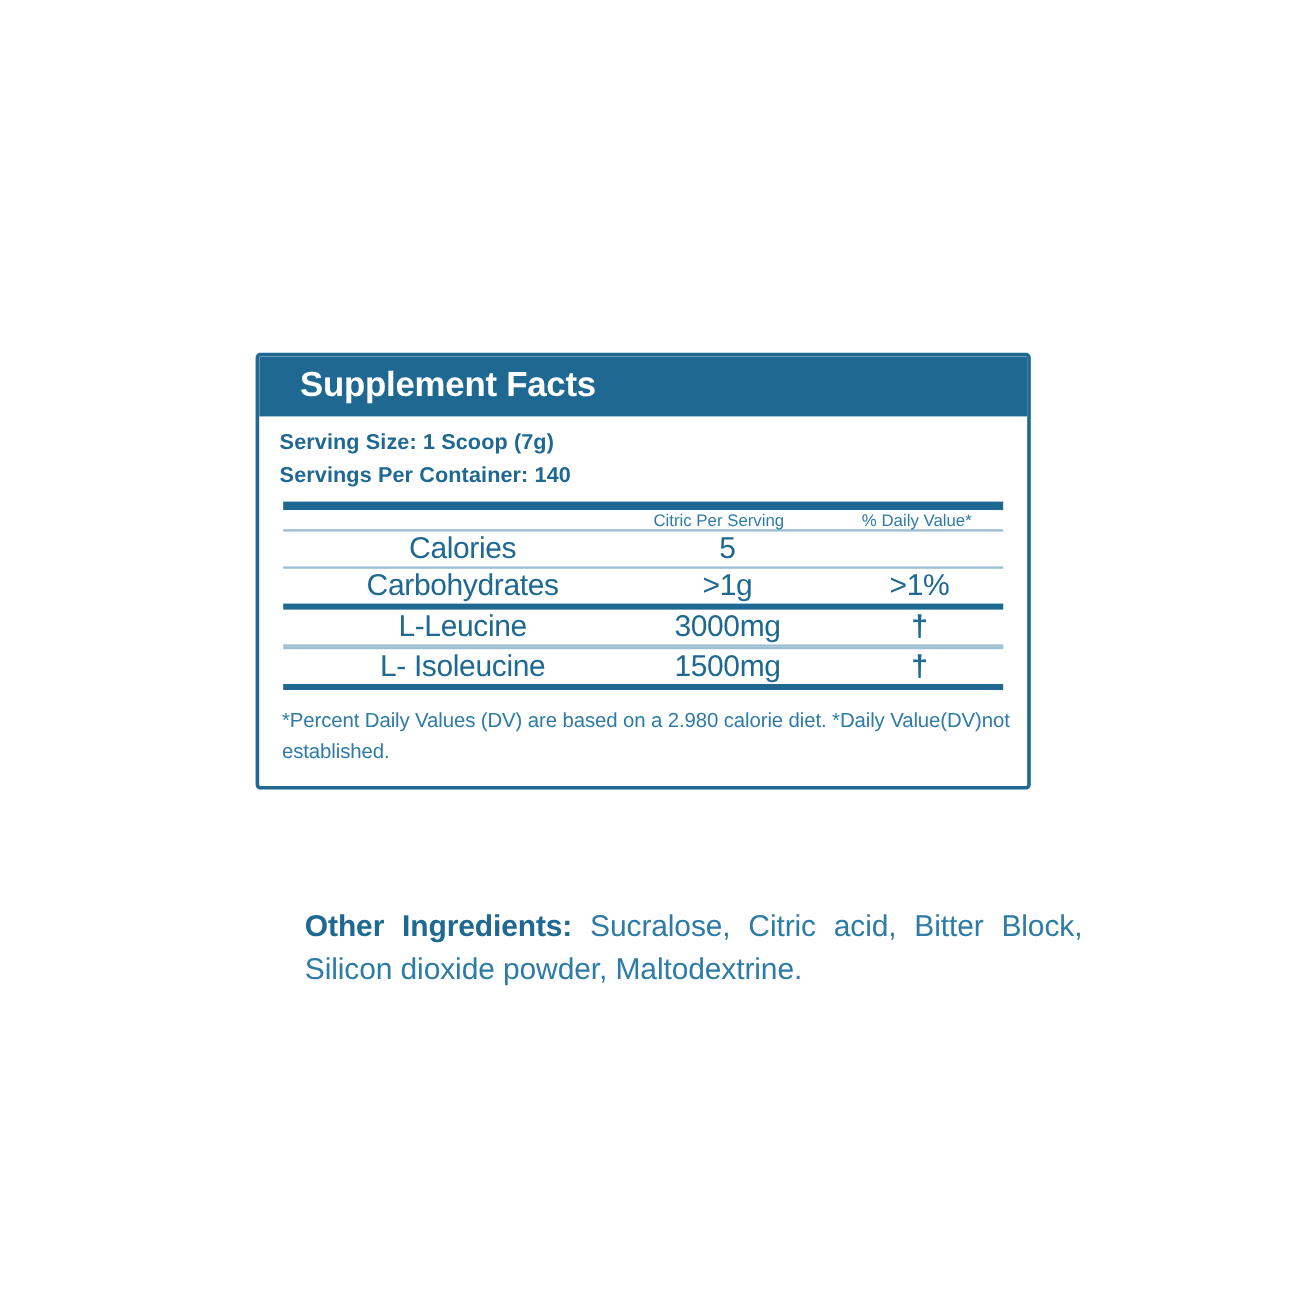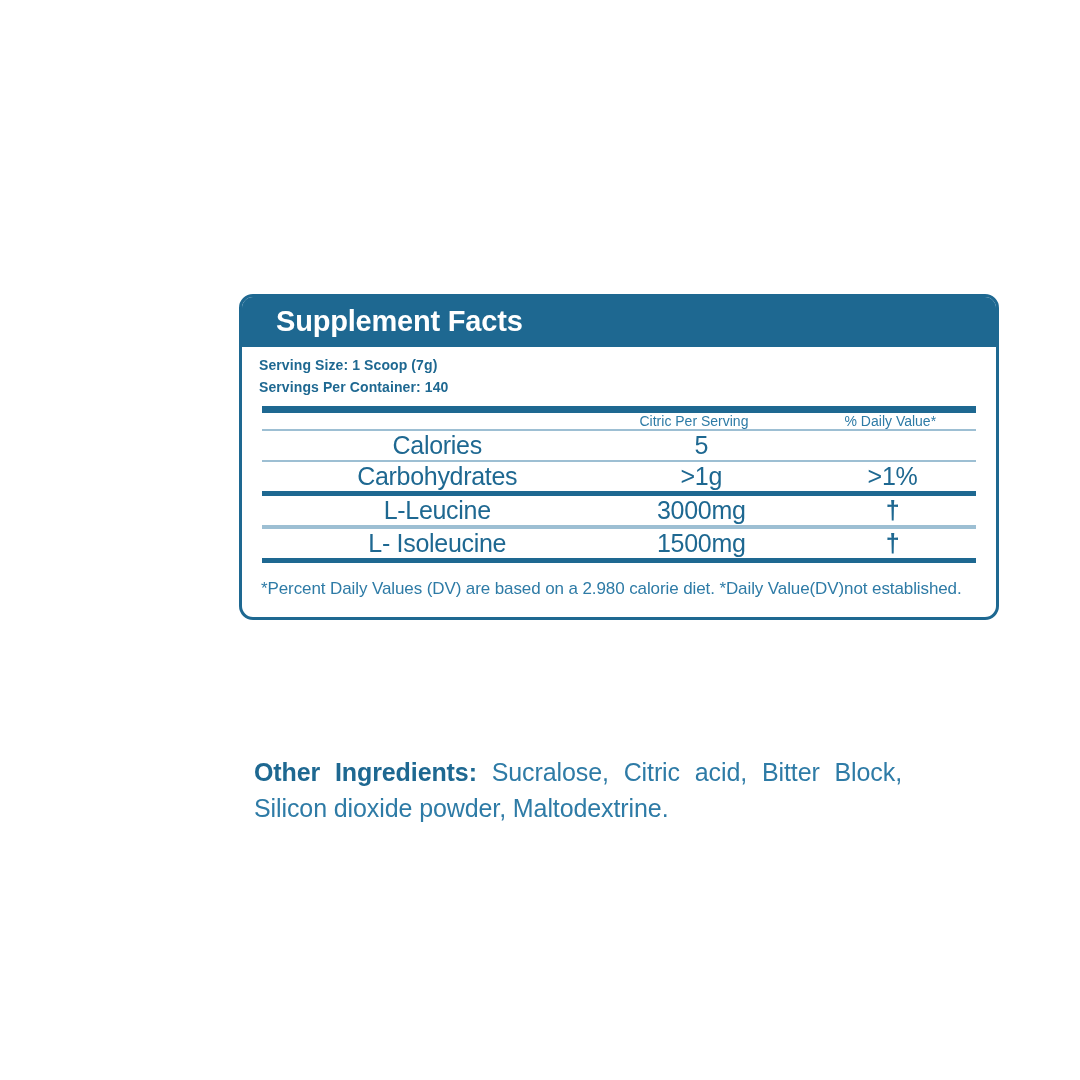--- a/index.html
+++ b/index.html
@@ -12,27 +12,26 @@
     height: 1080px;
     font-family: "Liberation Sans", sans-serif;
     position: relative;
     overflow: hidden;
   }
 
   #panel {
     position: absolute;
     left: 213px;
     top: 294px;
-    width: 760px;
+    width: 646px;
     border: 3px solid #1E6891;
-    border-radius: 14px;
+    border-radius: 4px;
     background: #ffffff;
     box-sizing: border-box;
     overflow: hidden;
-    margin-left: 26px;
   }
 
   #header {
     background: #1E6891;
     padding: 9px 0 11px 34px;
   }
   #header .title {
     color: #ffffff;
     font-size: 29px;
     font-weight: bold;
@@ -42,21 +41,21 @@
 
   .body-pad {
     padding: 0 20px 0 20px;
   }
 
   .serving-block {
     padding: 8px 0 5px 17px;
   }
   .serving-line {
     color: #1E6891;
-    font-size: 14px;
+    font-size: 18px;
     font-weight: bold;
     line-height: 1.52;
     letter-spacing: 0.1px;
   }
 
   .rule-thick {
     height: 7px;
     background: #1E6891;
     margin: 3px 0 0 0;
   }

